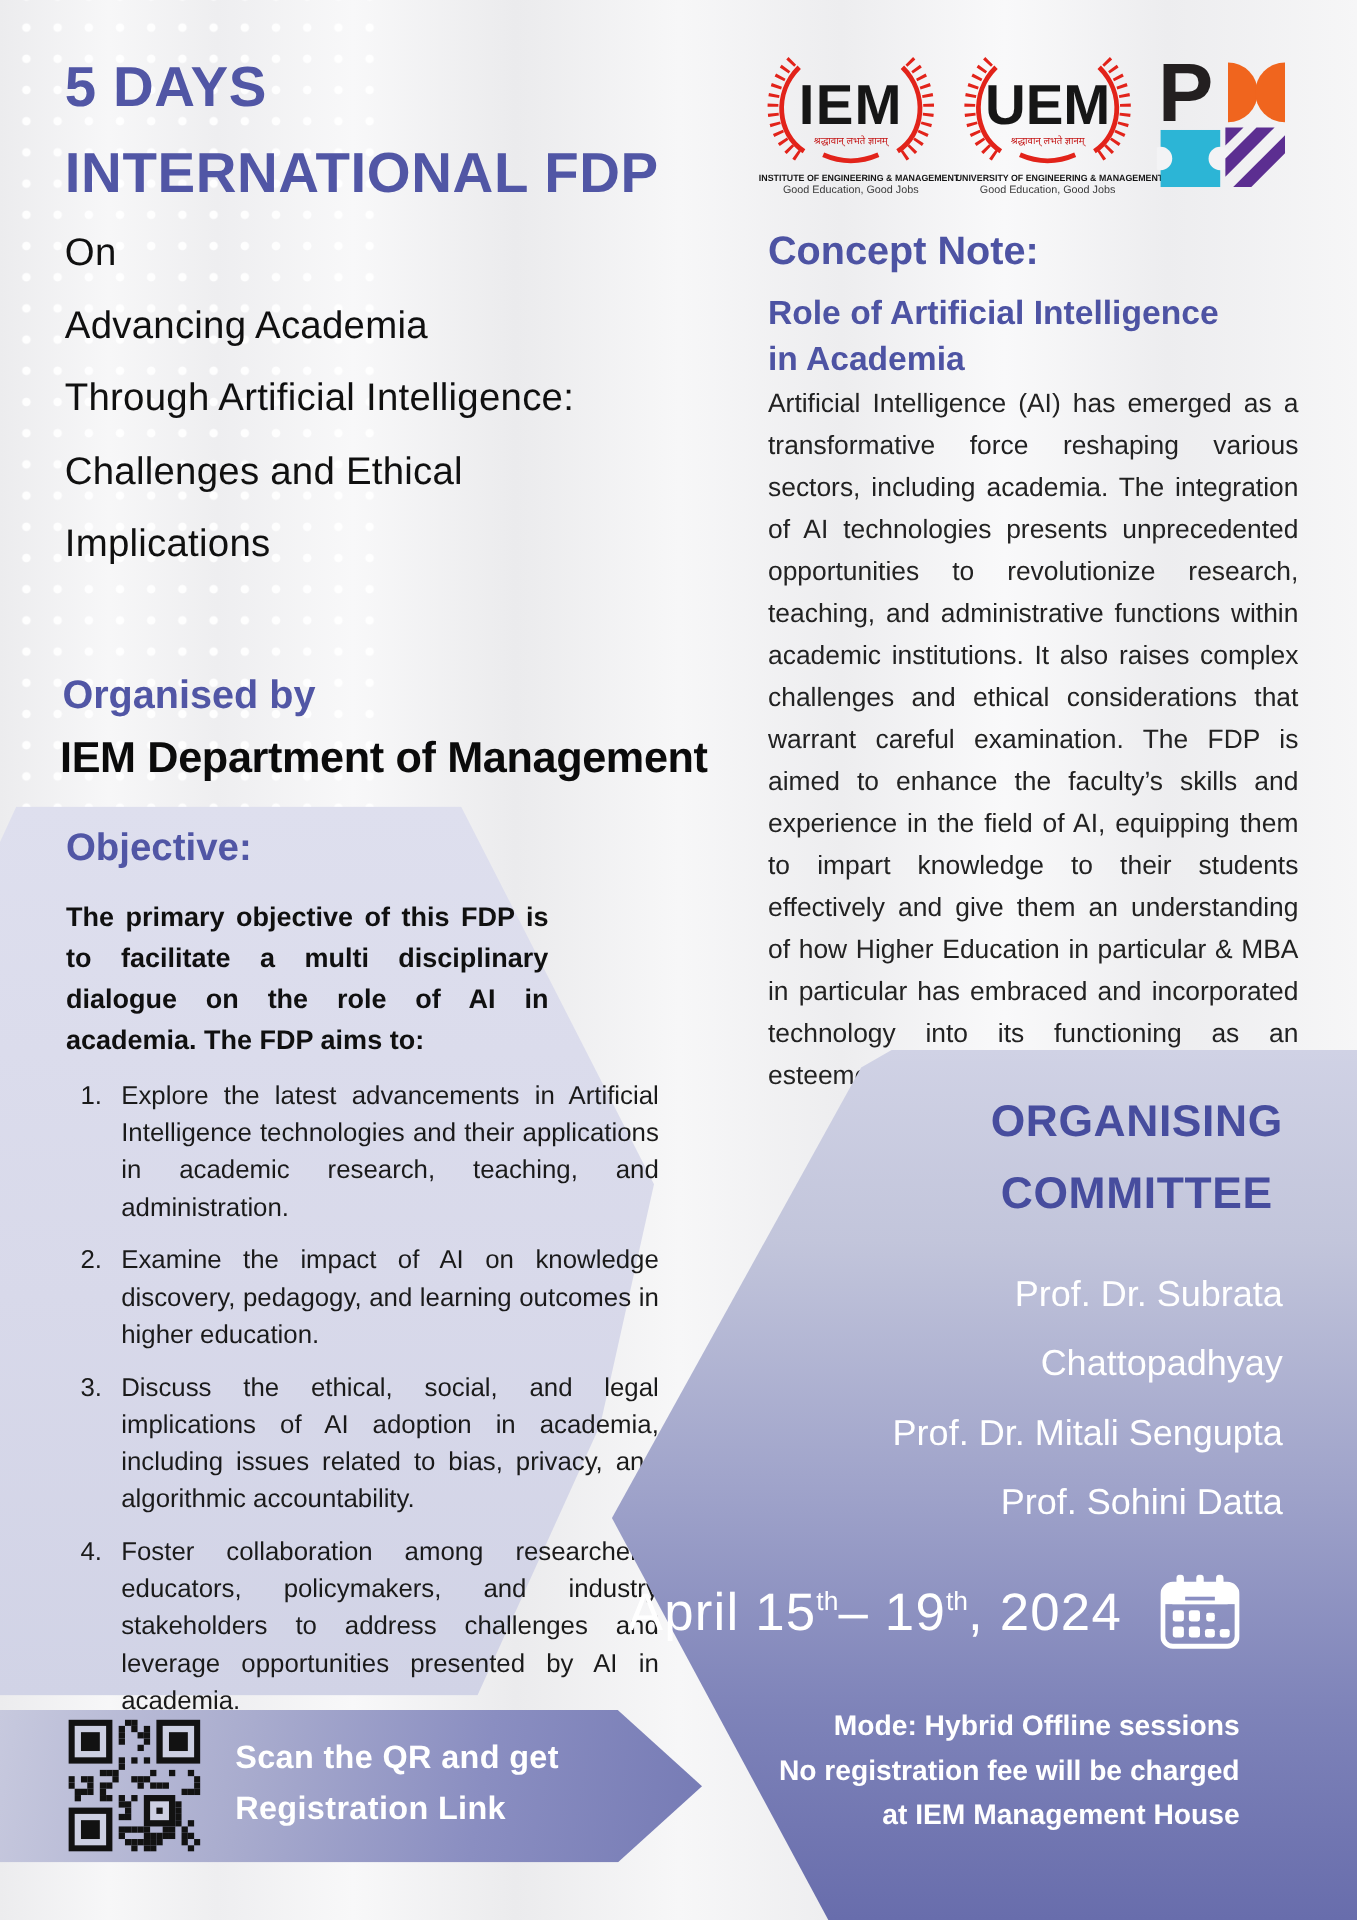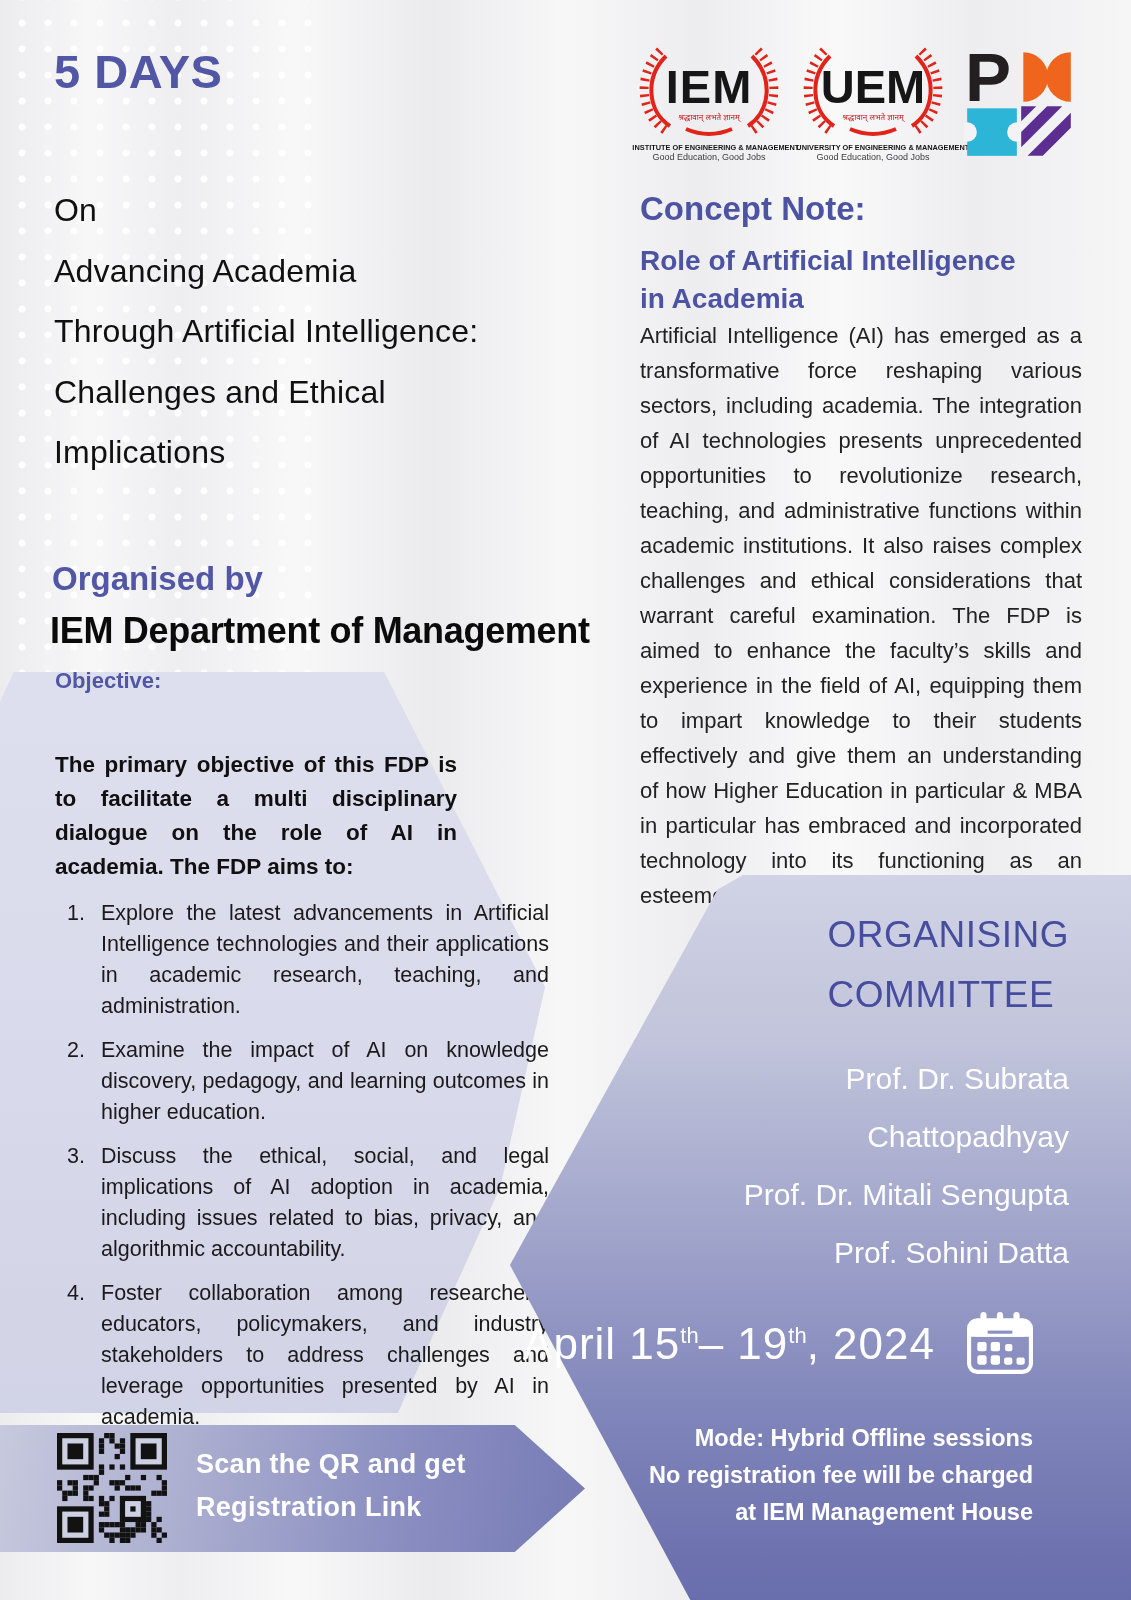--- a/index.html
+++ b/index.html
@@ -11,42 +11,42 @@
     background-size:26px 26px;background-position:9px 10px;pointer-events:none;}
   
   .title{position:absolute;left:54px;top:36px;font-size:47px;line-height:72px;font-weight:700;color:#5156a5;letter-spacing:.5px;}
   .subject{position:absolute;left:54px;top:180px;font-size:32px;line-height:60.5px;font-weight:500;color:#101010;letter-spacing:.2px;}
   .organised{position:absolute;left:52px;top:560px;font-size:33px;font-weight:700;color:#5156a5;}
   .organiser{position:absolute;left:50px;top:610px;font-size:36px;font-weight:700;color:#0b0b0b;letter-spacing:-.3px;}
   
   .objective-panel{position:absolute;left:0;top:672px;width:545px;height:741px;
     background:linear-gradient(180deg,#dedfee 0%,#d8d9ea 55%,#d1d3e6 100%);
     clip-path:polygon(0 4%,2.5% 0,70.5% 0,100% 42.5%,91.8% 69.5%,73% 100%,0 100%);}
-  .objective-heading{position:absolute;left:55px;top:668px;font-size:22px;font-weight:700;color:#5156a5;}
+  .objective-heading{position:absolute;left:55px;top:688px;font-size:32px;font-weight:700;color:#5156a5;}
   .objective-intro{position:absolute;left:55px;top:748px;width:402px;font-size:22.5px;line-height:34px;font-weight:700;color:#101010;text-align:justify;}
   .objective-list{position:absolute;left:55px;top:886px;width:482px;margin:12px;padding:0;list-style:none;counter-reset:obj;}
   .objective-list li{position:relative;counter-increment:obj;padding-left:34px;margin-bottom:13px;
     font-size:21.5px;line-height:31px;color:#1a1a1a;text-align:justify;}
   .objective-list li::before{content:counter(obj)".";position:absolute;left:0;top:0;}
   
   .logos{position:absolute;left:630px;top:46px;width:460px;height:125px;}
   .logo{position:absolute;top:0;text-align:center;}
   .logo-iem{left:0;width:158px;}
   .logo-uem{left:164px;width:158px;}
   .logo-name{font-size:7.6px;font-weight:700;color:#141414;white-space:nowrap;transform:scaleX(.97);margin-top:1px;}
   .logo-tagline{font-size:9px;color:#3b3b3b;white-space:nowrap;}
   .logo-pmi{left:334px;top:4px;width:110px;}
   .concept-heading{position:absolute;left:640px;top:190px;font-size:33px;font-weight:700;color:#4d53a3;text-align:right;}
   .concept-sub{position:absolute;left:640px;top:242px;font-size:28px;line-height:38px;font-weight:700;color:#4d53a3;}
   .concept-body{position:absolute;left:640px;top:318px;width:442px;font-size:22px;line-height:35px;color:#222;text-align:justify;}
   
   .committee-panel{position:absolute;left:480px;top:875px;width:651px;height:725px;
     background:linear-gradient(180deg,#d0d2e5 0%,#c2c5db 22%,#9da1c9 52%,#7e83b9 76%,#686dac 100%);
     clip-path:polygon(40.4% 0,100% 0,100% 100%,32.3% 100%,4.6% 53.8%,36.5% 2%);}
-  .committee-title{position:absolute;right:62px;top:905px;font-size:37px;line-height:60px;font-weight:400;color:#474d9e;text-align:left;letter-spacing:.5px;}
+  .committee-title{position:absolute;right:62px;top:905px;font-size:37px;line-height:60px;font-weight:700;color:#474d9e;text-align:center;letter-spacing:.5px;}
   .committee-names{position:absolute;right:62px;top:1050px;font-size:30px;line-height:58px;font-weight:500;color:#ffffff;text-align:right;}
   .date-row{position:absolute;right:98px;top:1312px;display:flex;align-items:center;gap:32px;margin-left:48px;}
   .event-date{font-size:44px;font-weight:400;color:#fff;letter-spacing:1px;white-space:nowrap;}
   .event-date .sup{font-size:22px;position:relative;top:-16px;letter-spacing:0;}
   .calendar{width:66px;height:64px;}
   .mode-info{position:absolute;right:98px;top:1420px;font-size:23.5px;line-height:37px;font-weight:700;color:#fff;text-align:right;}
   
   .qr-banner{position:absolute;left:0;top:1425px;width:585px;height:127px;
     background:linear-gradient(100deg,#c7c9de 0%,#a9acce 35%,#8a8ec1 68%,#767bb5 100%);
     clip-path:polygon(0 0,88% 0,100% 50%,88% 100%,0 100%);}
@@ -55,20 +55,21 @@
   .line{display:block;}
 </style>
 </head>
 <body>
 
 <div class="poster">
   <div class="dots"></div>
 
   <div class="title">
     <span class="line">5 DAYS</span>
+    <span class="line">INTERNATIONAL FDP</span>
   </div>
   <div class="subject">
     <span class="line">On</span>
     <span class="line">Advancing Academia</span>
     <span class="line">Through Artificial Intelligence:</span>
     <span class="line">Challenges and Ethical</span>
     <span class="line">Implications</span>
   </div>
   <div class="organised">Organised by</div>
   <div class="organiser">IEM Department of Management</div>

